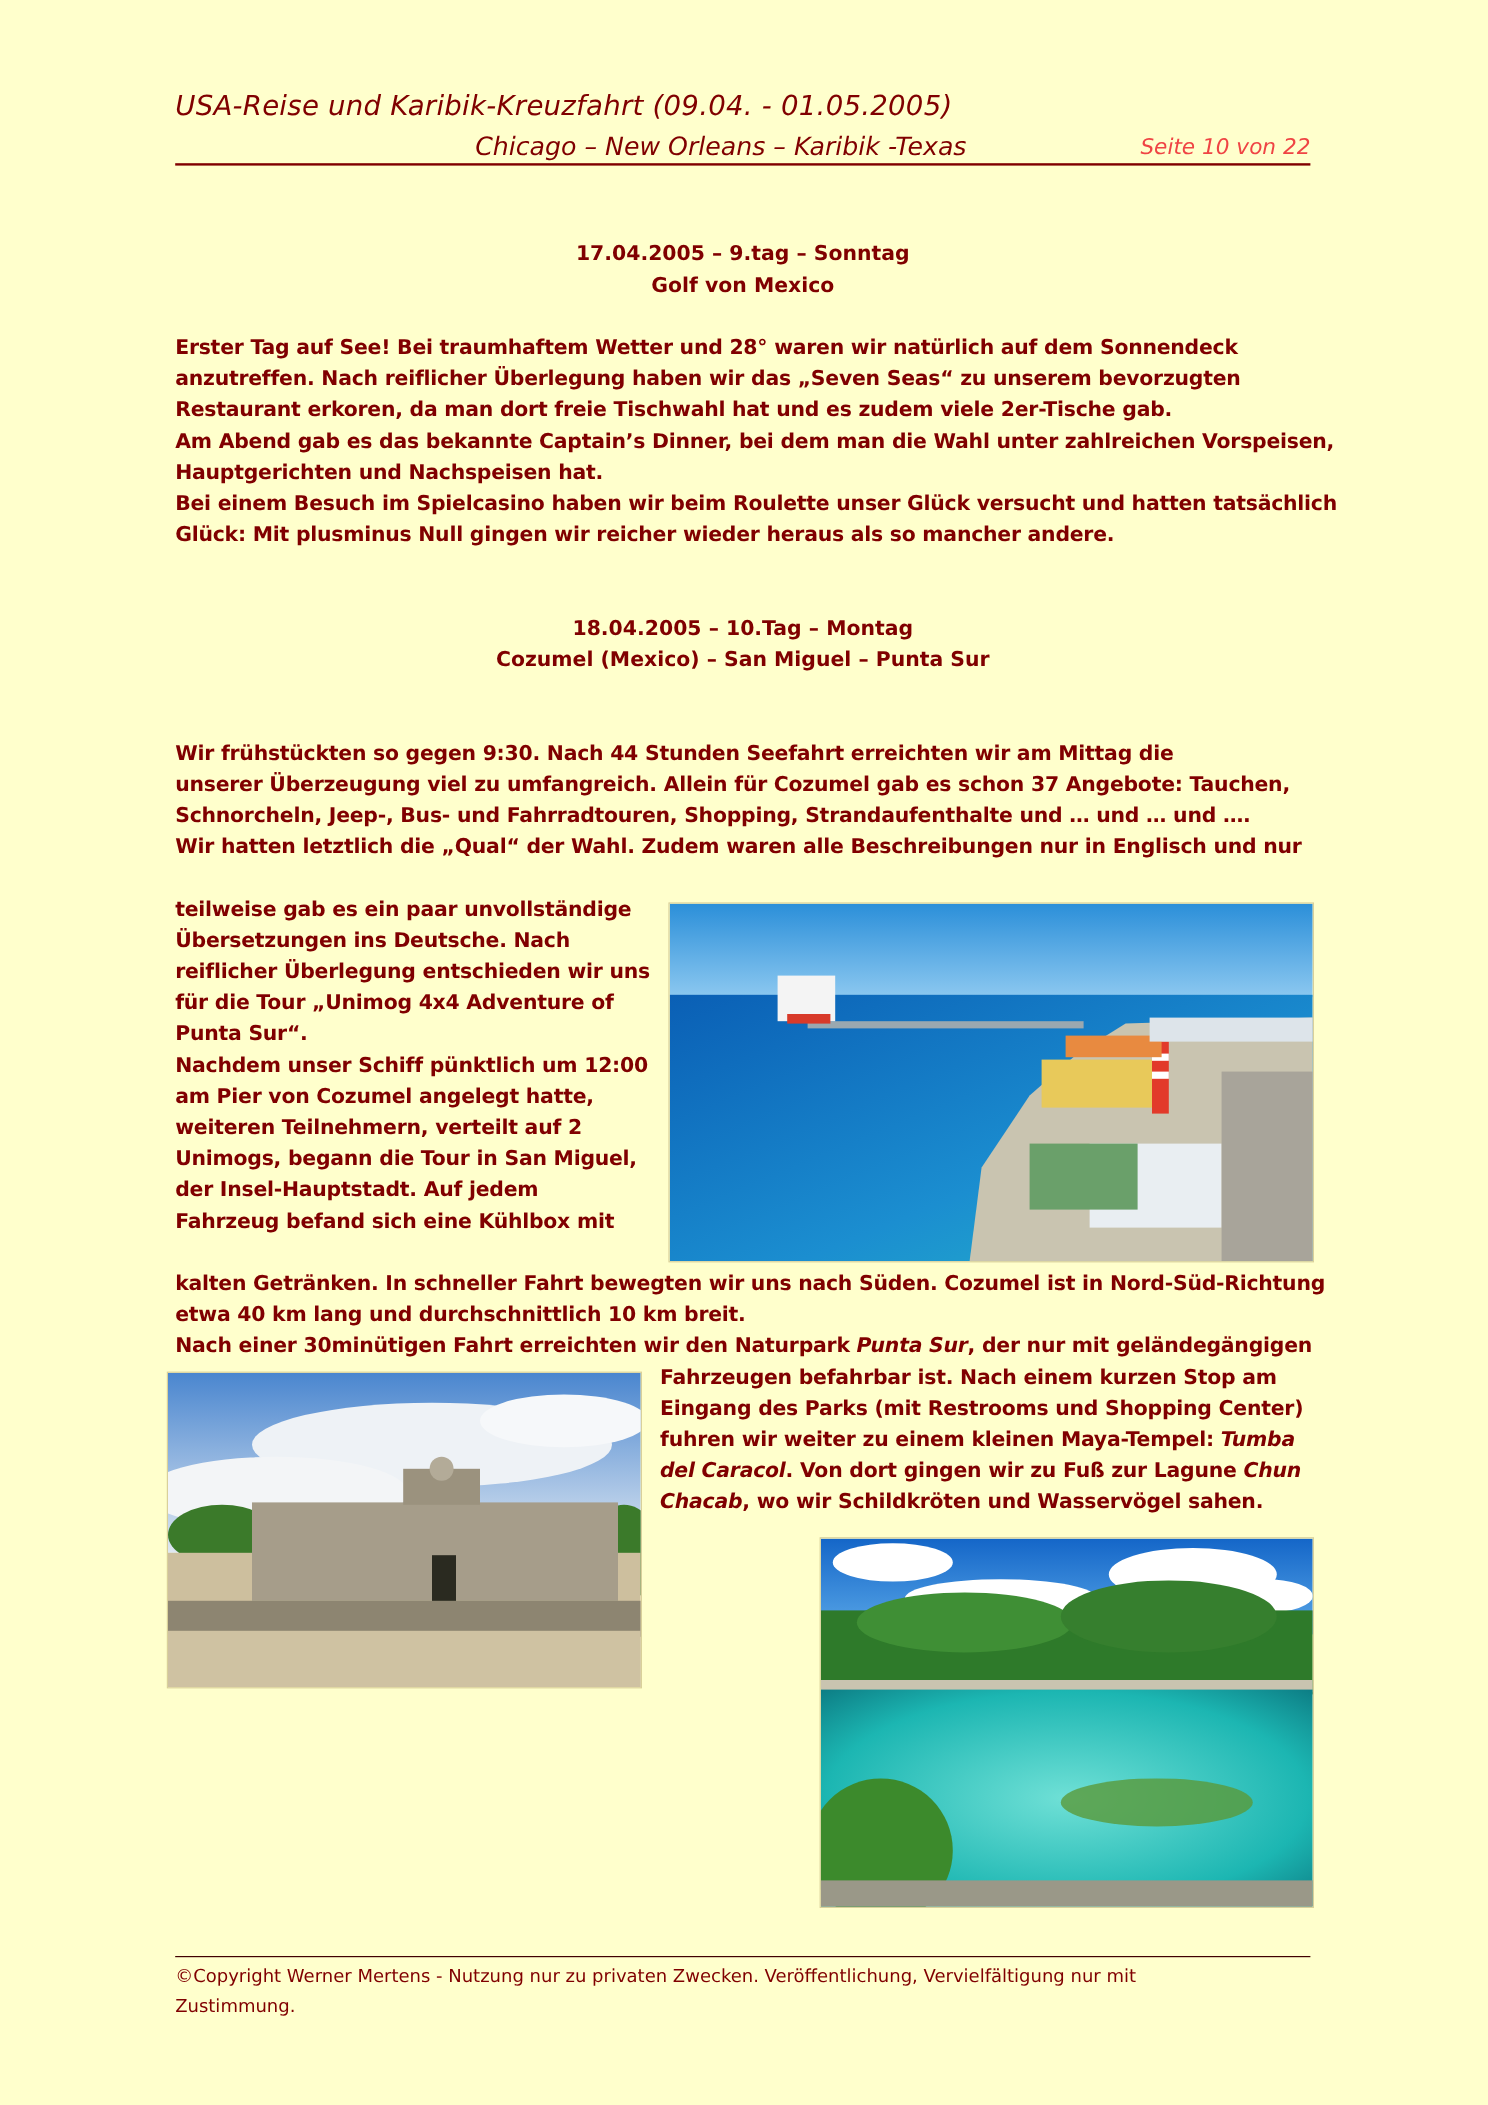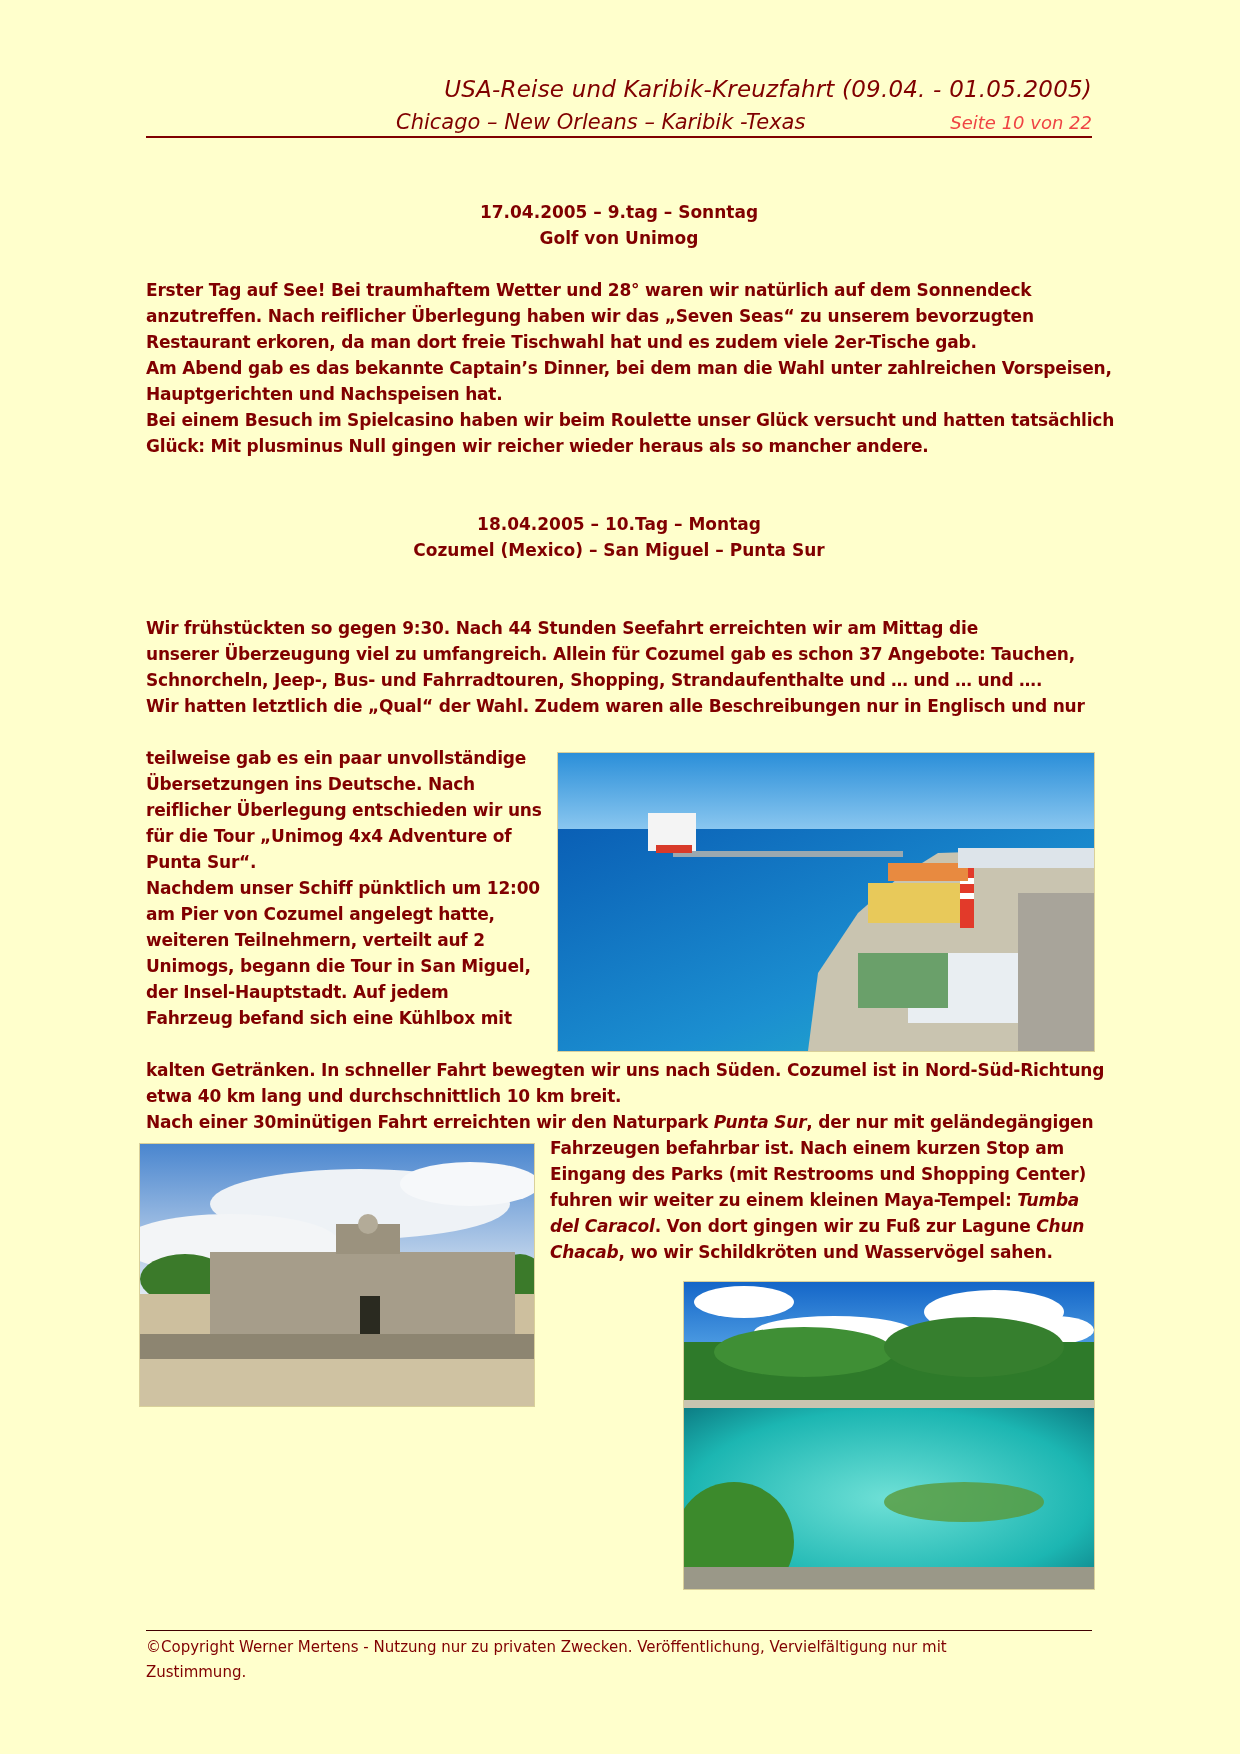--- a/index.html
+++ b/index.html
@@ -8,21 +8,21 @@
       background: #ffffcc;
       position: relative;
       overflow: hidden;
       font-family: "DejaVu Sans", sans-serif;
       color: #800000;
     }
     .abs { position: absolute; }
     
     .hdr-title {
       left: 146px; width: 946px; top: 74px;
-      text-align: right; font-style: italic;
+      text-align: left; font-style: italic;
       font-size: 23px; line-height: 30px; color: #800000;
       font-family: "DejaVu Sans", sans-serif; letter-spacing: 0.2px;
     }
     .hdr-line2 {
       left: 146px; width: 946px; top: 108px; height: 28px;
       border-bottom: 2px solid #800000;
     }
     .hdr-sub {
       position: absolute; left: 250px; top: 0; font-style: italic;
       font-size: 21px; line-height: 28px;
@@ -51,21 +51,21 @@
 </head>
 <body>
 
 <div class="abs hdr-title">USA-Reise und Karibik-Kreuzfahrt  (09.04. - 01.05.2005)</div>
 <div class="abs hdr-line2">
   <span class="hdr-sub">Chicago – New Orleans – Karibik -Texas</span>
   <span class="hdr-page">Seite 10 von 22</span>
 </div>
 
 <div class="abs sec-head" style="top:199px;">17.04.2005 – 9.tag – Sonntag</div>
-<div class="abs sec-head" style="top:225px;">Golf von Unimog</div>
+<div class="abs sec-head" style="top:225px;">Golf von Mexico</div>
 
 <div class="abs" style="left:146px; top:277px; width:950px;">
   <p class="para">Erster Tag auf See! Bei traumhaftem Wetter und 28° waren wir natürlich auf dem Sonnendeck</p>
   <p class="para">anzutreffen. Nach reiflicher Überlegung haben wir das „Seven Seas“ zu unserem bevorzugten</p>
   <p class="para">Restaurant erkoren, da man dort freie Tischwahl hat und es zudem viele 2er-Tische gab.</p>
   <p class="para">Am Abend gab es das bekannte Captain’s Dinner, bei dem man die Wahl unter zahlreichen Vorspeisen,</p>
   <p class="para">Hauptgerichten und Nachspeisen hat.</p>
   <p class="para">Bei einem Besuch im Spielcasino haben wir beim Roulette unser Glück versucht und hatten tatsächlich</p>
   <p class="para">Glück: Mit plusminus Null gingen wir reicher wieder heraus als so mancher andere.</p>
 </div>

